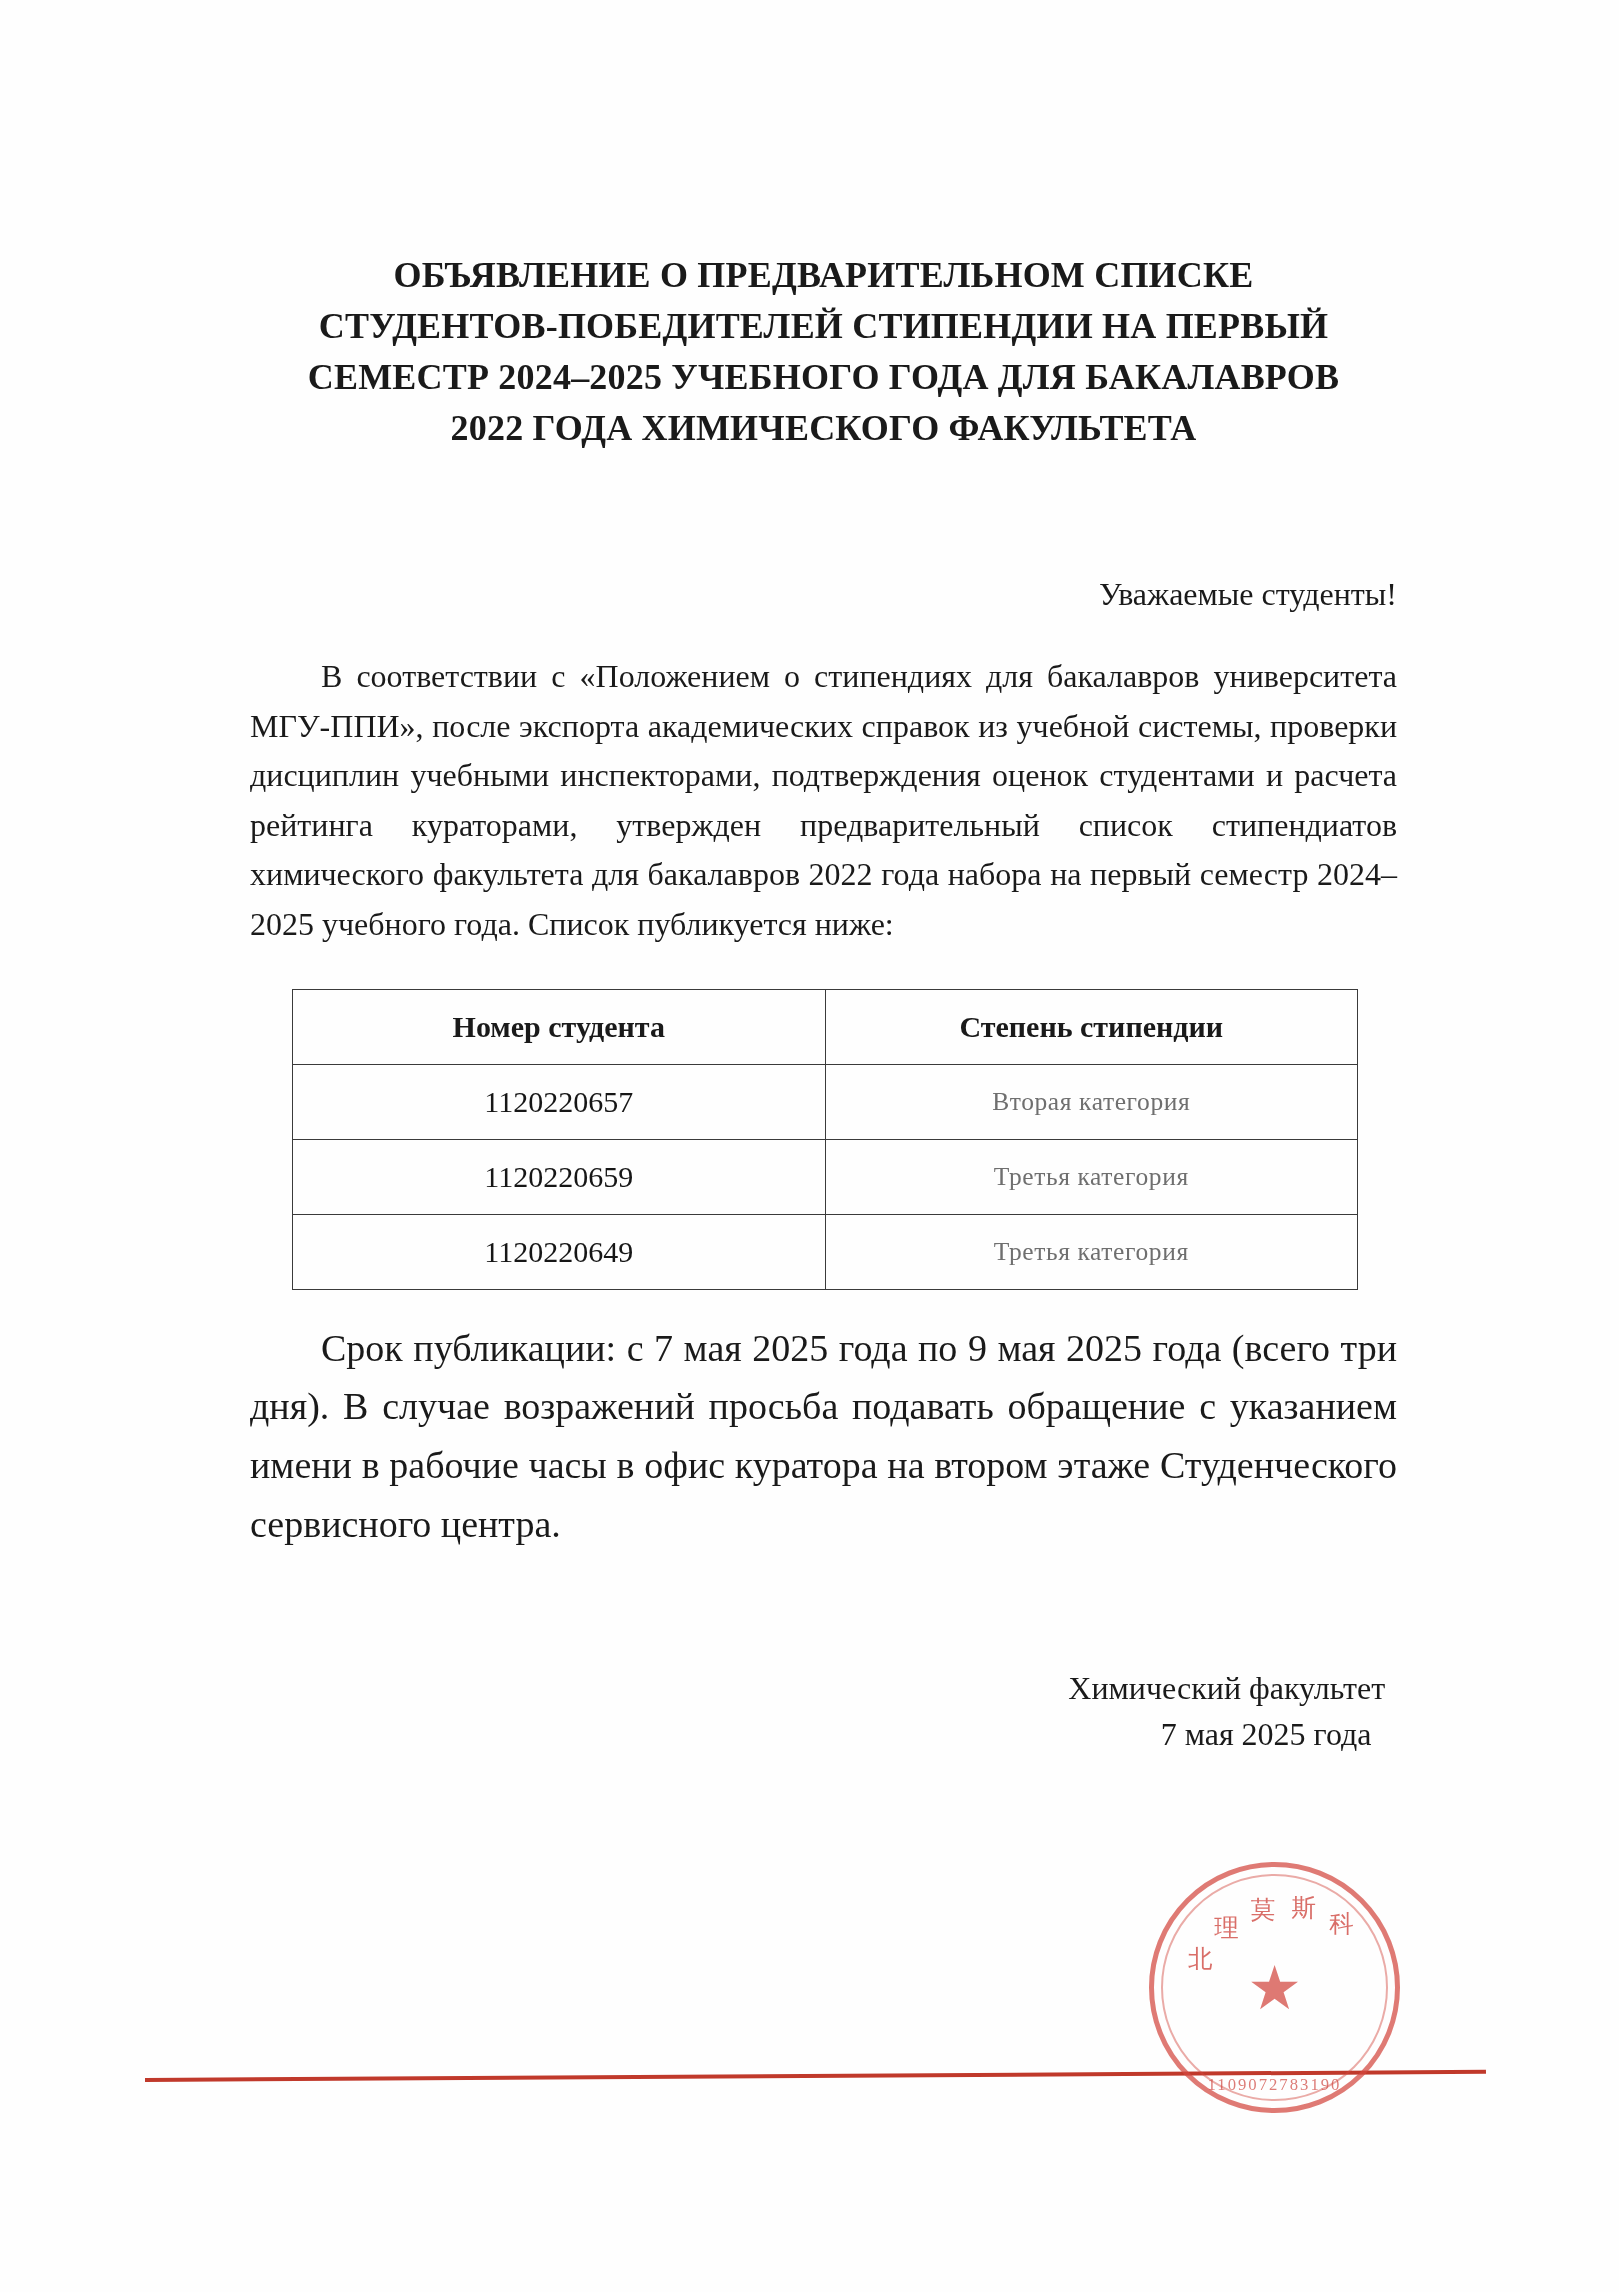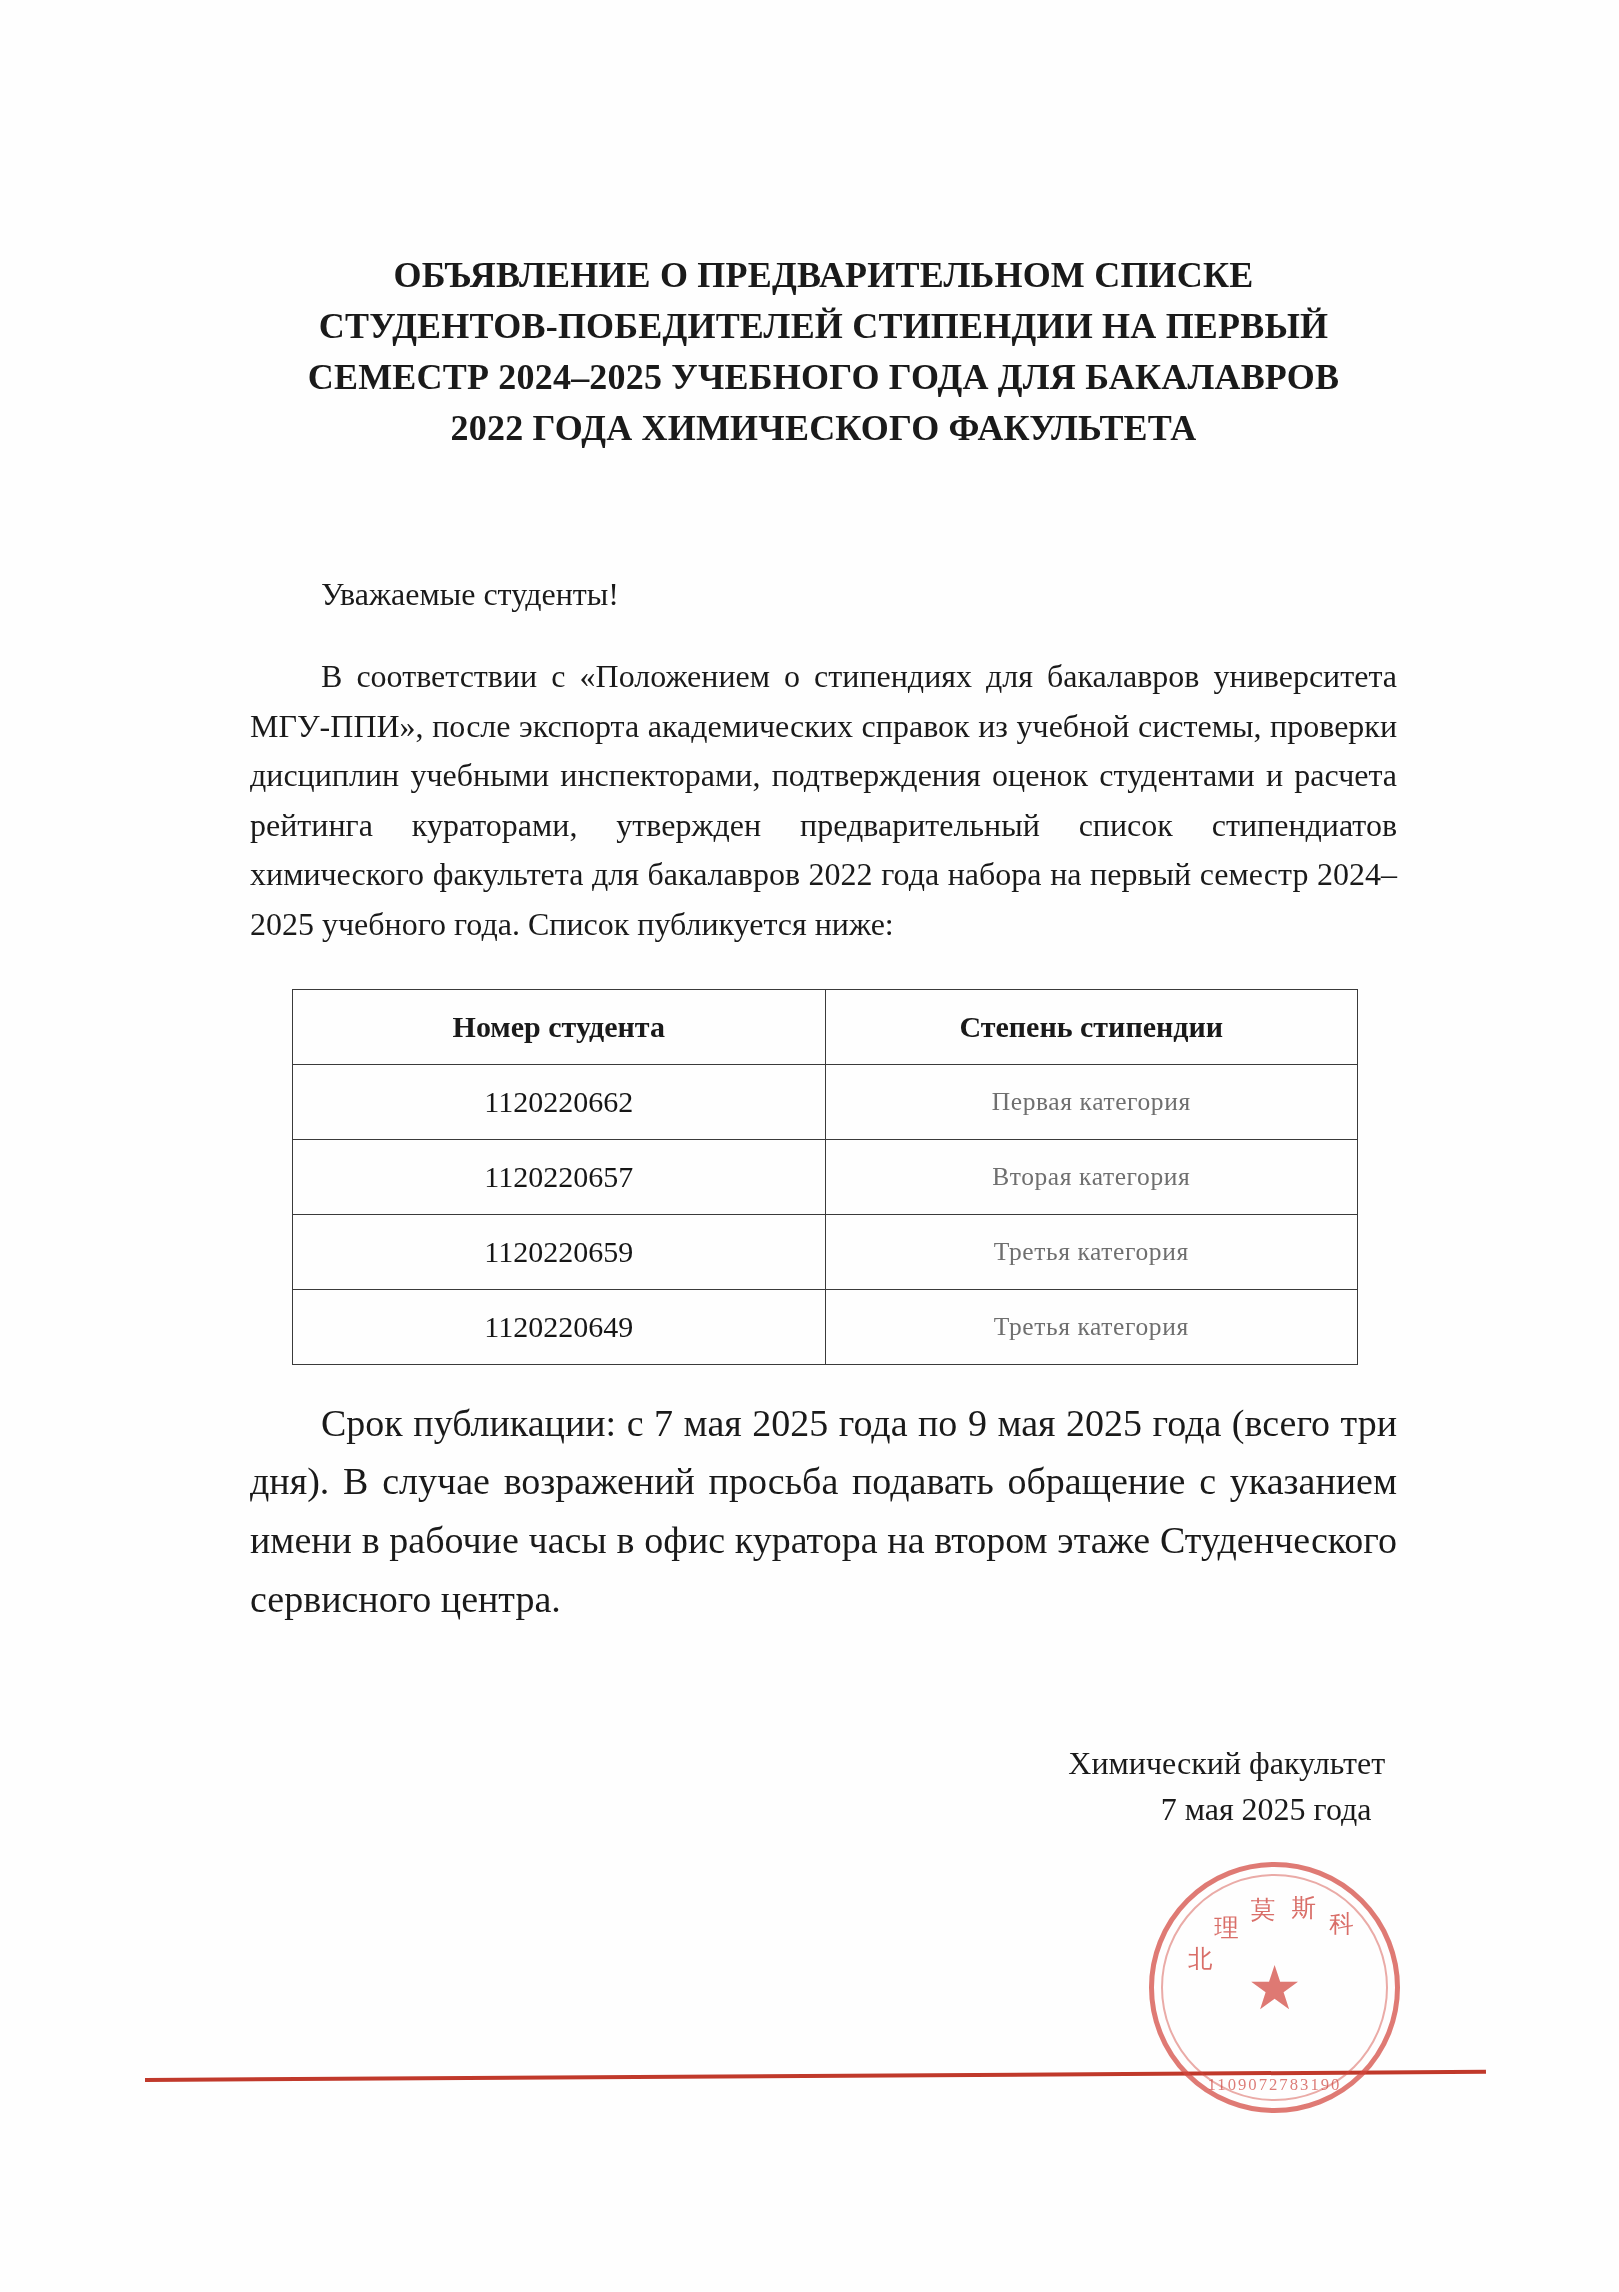--- a/index.html
+++ b/index.html
@@ -40,20 +40,21 @@
     letter-spacing: 0.2px;
     margin: 0 auto;
     width: 1063px;
   }
 
   .salutation {
     margin-top: 116px;
     font-size: 32px;
     line-height: 1.55;
     text-indent: 71px;
+    text-align: right;
   }
 
   .body-para {
     margin-top: 25.5px;
     font-size: 32px;
     line-height: 1.55;
     text-align: justify;
     text-indent: 71px;
     text-justify: inter-word;
   }
@@ -197,24 +198,20 @@
     <p class="body-para">В соответствии с «Положением о стипендиях для бакалавров университета МГУ-ППИ», после экспорта академических справок из учебной системы, проверки дисциплин учебными инспекторами, подтверждения оценок студентами и расчета рейтинга кураторами, утвержден предварительный список стипендиатов химического факультета для бакалавров 2022 года набора на первый семестр 2024–2025 учебного года. Список публикуется ниже:</p>
 
     <table class="stip-table">
       <thead>
         <tr>
           <th>Номер студента</th>
           <th>Степень стипендии</th>
         </tr>
       </thead>
       <tbody>
-        <tr>
-          <td class="num">1120220662</td>
-          <td class="deg">Первая категория</td>
-        </tr>
         <tr>
           <td class="num">1120220657</td>
           <td class="deg">Вторая категория</td>
         </tr>
         <tr>
           <td class="num">1120220659</td>
           <td class="deg">Третья категория</td>
         </tr>
         <tr>
           <td class="num">1120220649</td>

